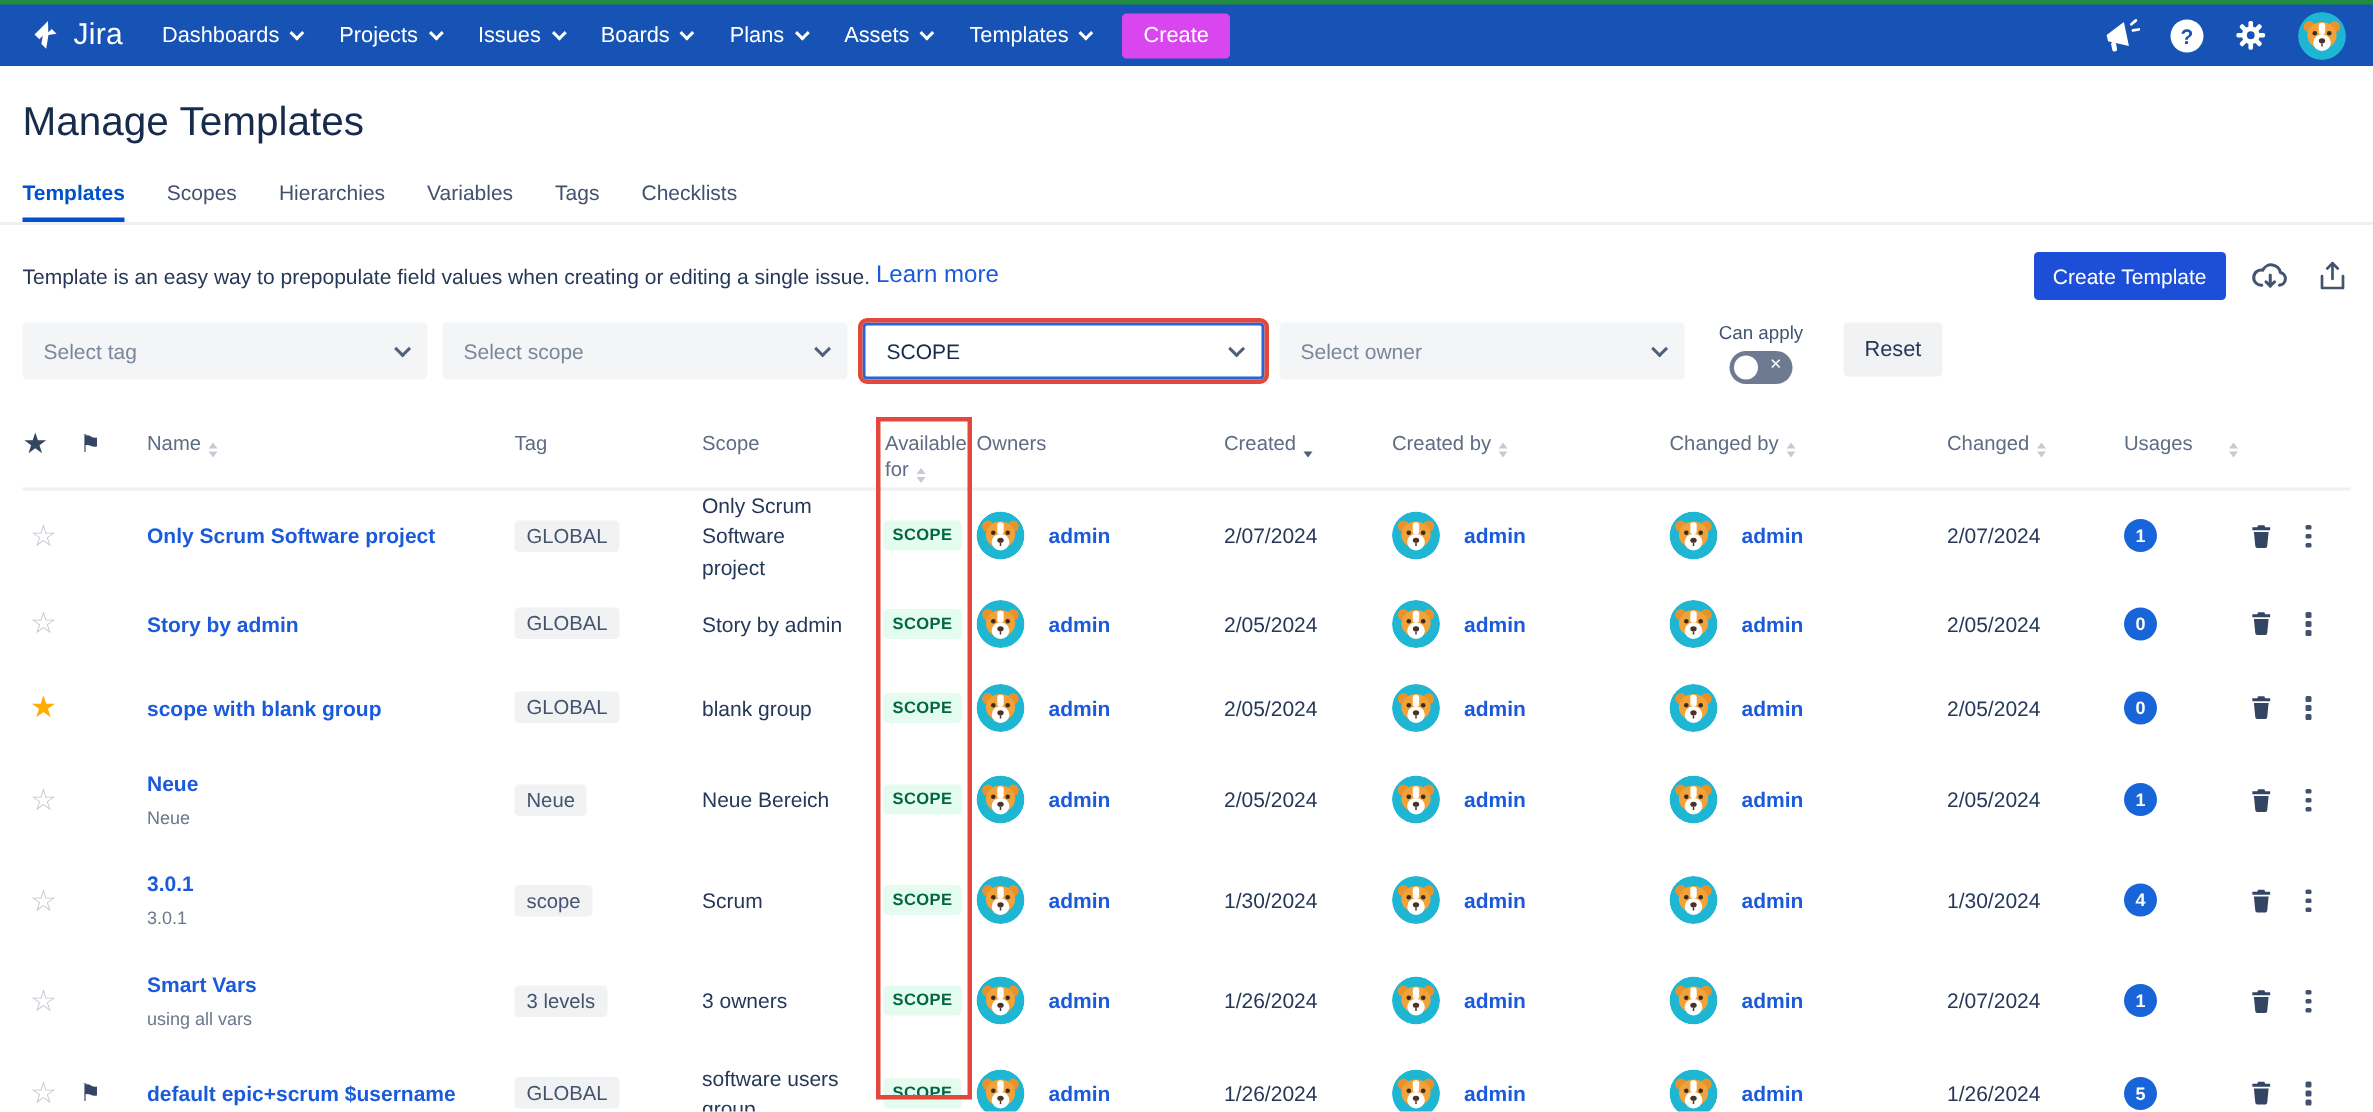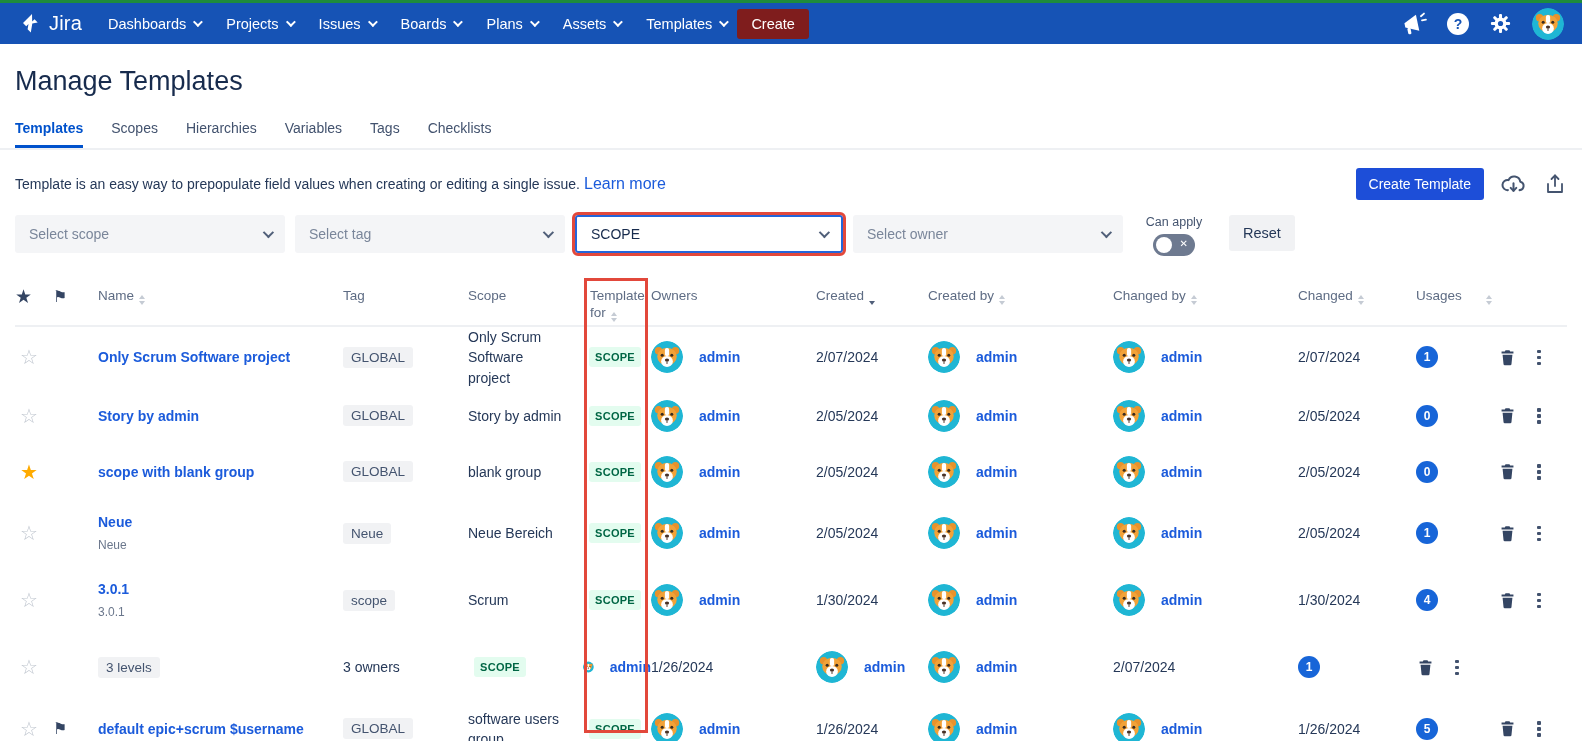--- a/index.html
+++ b/index.html
@@ -9,22 +9,22 @@
 
   
   .topnav { height:44px; background:#1653b5; border-top:3px solid #1e8c3c;
     display:flex; align-items:center; padding:0 18px; color:#fff; }
   .logo { display:flex; align-items:center; gap:7px; margin-right:26px; cursor:pointer; }
   .logo-text { font-size:20px; font-weight:500; letter-spacing:.2px; }
   .nav-items { display:flex; align-items:center; gap:26px; }
   .nav-item { font-size:14.5px; display:flex; align-items:center; gap:7px; cursor:pointer; }
   .chev { width:7px; height:7px; border-right:2px solid #fff; border-bottom:2px solid #fff;
     transform:rotate(45deg) translateY(-2px); display:inline-block; }
-  .nav-create { background:#7f1d1d; border-radius:3px; padding:7px 14px; font-size:14.5px;
-    margin-left:11px; cursor:pointer; }
+  .nav-create { background:#d946ef; border-radius:3px; padding:7px 14px; font-size:14.5px;
+    margin-left:22px; cursor:pointer; }
   .nav-right { margin-left:auto; display:flex; align-items:center; gap:20px; }
   .nav-search { display:flex; align-items:center; gap:8px; background:#0e4196;
     border:1px solid #3a6ec5; border-radius:4px; height:30px; width:158px; padding:0 9px; }
   .nav-search input { background:transparent; border:none; outline:none; color:#cdd9f0;
     font-size:14px; width:110px; font-family:inherit; }
   .nav-search input::placeholder { color:#b4c6e8; }
   .help-circle { width:22px; height:22px; border-radius:50%; background:#fff; color:#1653b5;
     font-weight:bold; font-size:14px; display:flex; align-items:center; justify-content:center; cursor:pointer;}
   .avatar { width:32px; height:32px; border-radius:50%; display:block; cursor:pointer; }
 
@@ -226,25 +226,25 @@
             <path d="M12 14V3.5"></path>
               <path d="M8.5 7L12 3.5 15.5 7"></path>
               <path d="M5 12v8h14v-8"></path>
           </svg>
         </span>
       </div>
     </div>
 
     <div class="filters">
       <div class="f-select">
-        <span>Select scope</span>
+        <span>Select tag</span>
         <i class="f-chev"></i>
       </div>
       <div class="f-select">
-        <span>Select tag</span>
+        <span>Select scope</span>
         <i class="f-chev"></i>
       </div>
       <div class="f-select focused">
         <span>SCOPE</span>
         <i class="f-chev"></i>
       </div>
       <div class="f-select">
         <span>Select owner</span>
         <i class="f-chev"></i>
       </div>
@@ -260,21 +260,21 @@
 
     <div class="thead">
       <span class="th hdr-star">★</span>
       <span class="th hdr-flag">⚑</span>
       <span class="th sortable"><span>Name</span><span class="sort">
             <i class="up"></i>
             <i class="down"></i>
           </span></span>
       <span class="th"><span>Tag</span></span>
       <span class="th"><span>Scope</span></span>
-      <span class="th sortable avail-pad"><span>Template for</span><span class="sort">
+      <span class="th sortable avail-pad"><span>Available for</span><span class="sort">
             <i class="up"></i>
             <i class="down"></i>
           </span></span>
       <span class="th"><span>Owners</span></span>
       <span class="th sortable"><span>Created</span><span class="sort desc">
             <i class="up"></i>
             <i class="down"></i>
           </span></span>
       <span class="th sortable"><span>Created by</span><span class="sort">
             <i class="up"></i>
@@ -517,20 +517,24 @@
       <span class="kebab">
               <b></b>
               <b></b>
               <b></b>
             </span>
     </div>
   </div>
         <div class="trow tall">
     <span class="cell-star">☆</span>
     <span class="cell-flag" style="visibility: hidden;"></span>
+    <div class="name-wrap">
+      <a class="name-link">Smart Vars</a>
+      <span class="subtext">using all vars</span>
+    </div>
     <span class="tag-badge">3 levels</span>
     <div class="scope-text">3 owners</div>
     <span class="scope-pill">SCOPE</span>
     <div class="person">
       <svg class="avatar" viewBox="0 0 36 36">
               <use href="#dog-avatar"></use>
             </svg>
       <a class="owner-link">admin</a>
     </div>
     <span class="created-date">1/26/2024</span>

